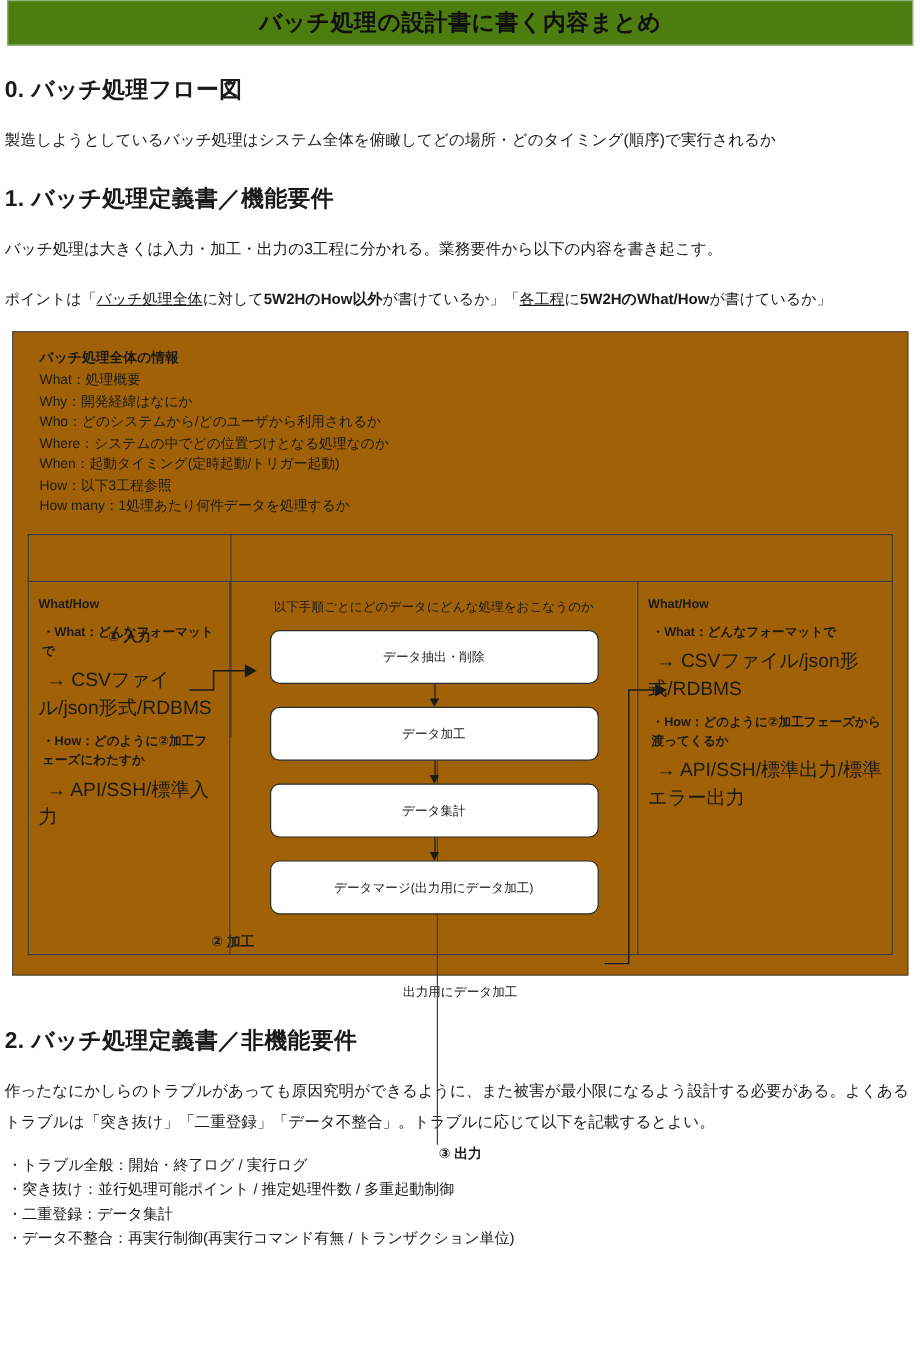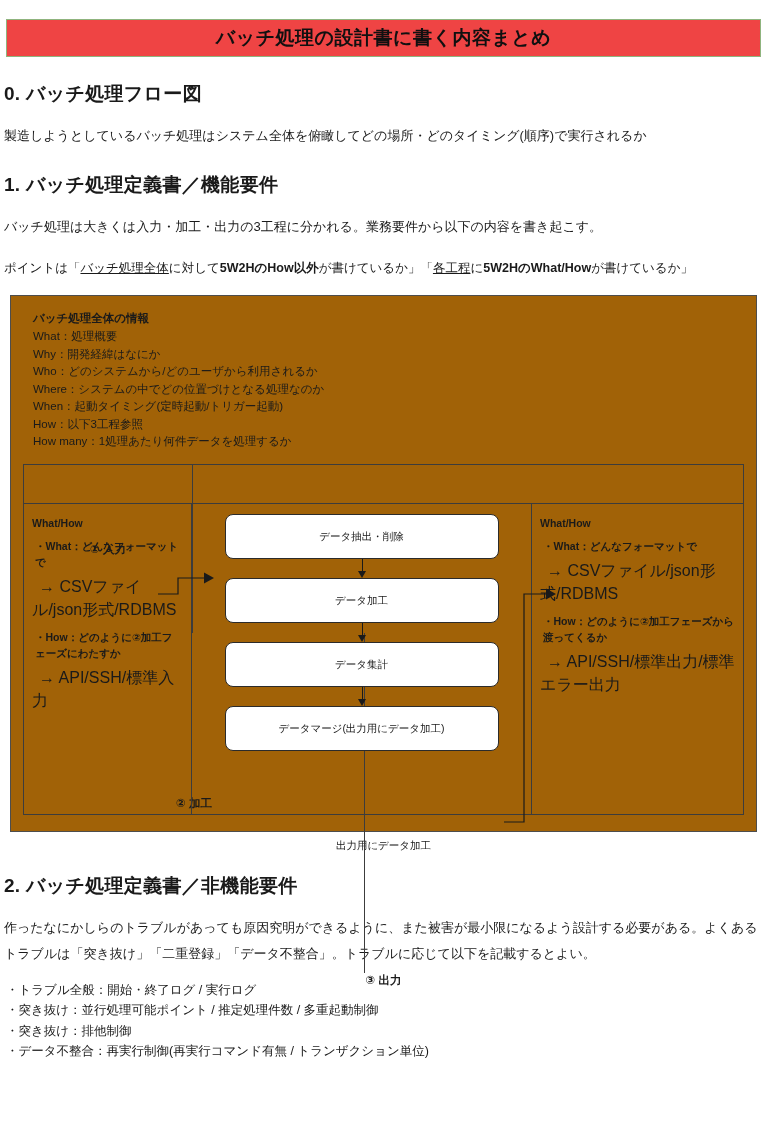--- a/index.html
+++ b/index.html
@@ -16,23 +16,23 @@
   }
   .page {
     position: relative;
     width: 767px;
     min-height: 1141px;
     box-sizing: border-box;
   }
 
   
   .title-banner {
-    margin: 19px 6px 0 6px;
+    margin: 0 6px 0 6px;
     height: 38px;
-    background: #ef4444;
+    background: #4d7c0f;
     border: 1px solid #8fb47e;
     display: flex;
     align-items: center;
     justify-content: center;
     box-sizing: border-box;
   }
   .title-banner .title-text {
     font-size: 19px;
     font-weight: bold;
     letter-spacing: 0.5px;
@@ -252,20 +252,21 @@
 
         <div class="col-in side-cell">
           <div class="sc-title">What/How</div>
           <div class="sc-bullet">・What：どんなフォーマットで</div>
           <div class="sc-arrow"><span class="ind">→ CSVファイル/json形式/RDBMS</span></div>
           <div class="sc-bullet">・How：どのように②加工フェーズにわたすか</div>
           <div class="sc-arrow"><span class="ind">→ API/SSH/標準入力</span></div>
         </div>
 
         <div class="col-proc proc-cell">
+          <div class="proc-caption">以下手順ごとにどのデータにどんな処理をおこなうのか</div>
 
           <div class="flow-box">データ抽出・削除</div>
           <div class="flow-gap"></div>
           <div class="flow-box">データ加工</div>
           <div class="flow-gap"></div>
           <div class="flow-box">データ集計</div>
           <div class="flow-gap"></div>
           <div class="flow-box">データマージ(出力用にデータ加工)</div>
 
           <svg class="connector-svg" style="left:-34px; top:64px; width:66px; height:40px;" viewBox="0 0 66 40">
@@ -292,17 +293,17 @@
   </div>
 
   <div class="diagram-caption">出力用にデータ加工</div>
 
   <div class="section-h2 tight">2. バッチ処理定義書／非機能要件</div>
   <div class="para">作ったなにかしらのトラブルがあっても原因究明ができるように、また被害が最小限になるよう設計する必要がある。よくあるトラブルは「突き抜け」「二重登録」「データ不整合」。トラブルに応じて以下を記載するとよい。</div>
 
   <div class="bullet-list">
     <div>・トラブル全般：開始・終了ログ / 実行ログ</div>
     <div>・突き抜け：並行処理可能ポイント / 推定処理件数 / 多重起動制御</div>
-    <div>・突き抜け：排他制御</div>
+    <div>・二重登録：データ集計</div>
     <div>・データ不整合：再実行制御(再実行コマンド有無 / トランザクション単位)</div>
   </div>
 
 </div>
 
 </body></html>

